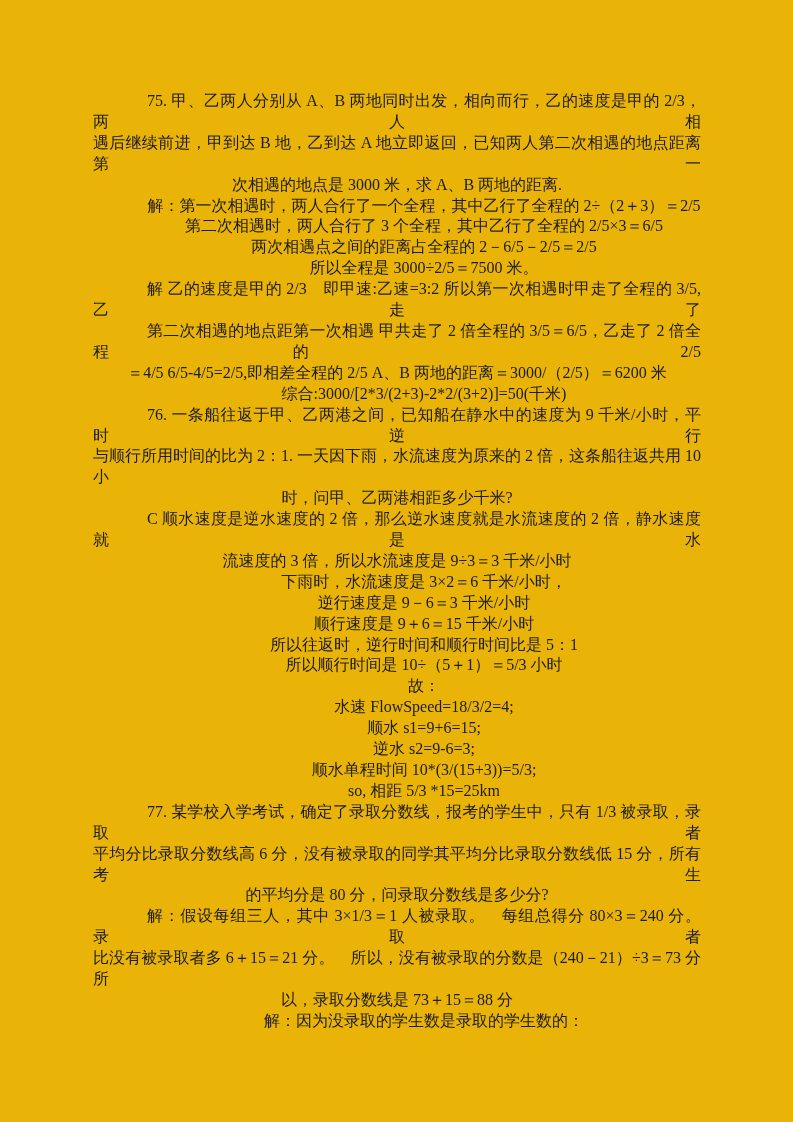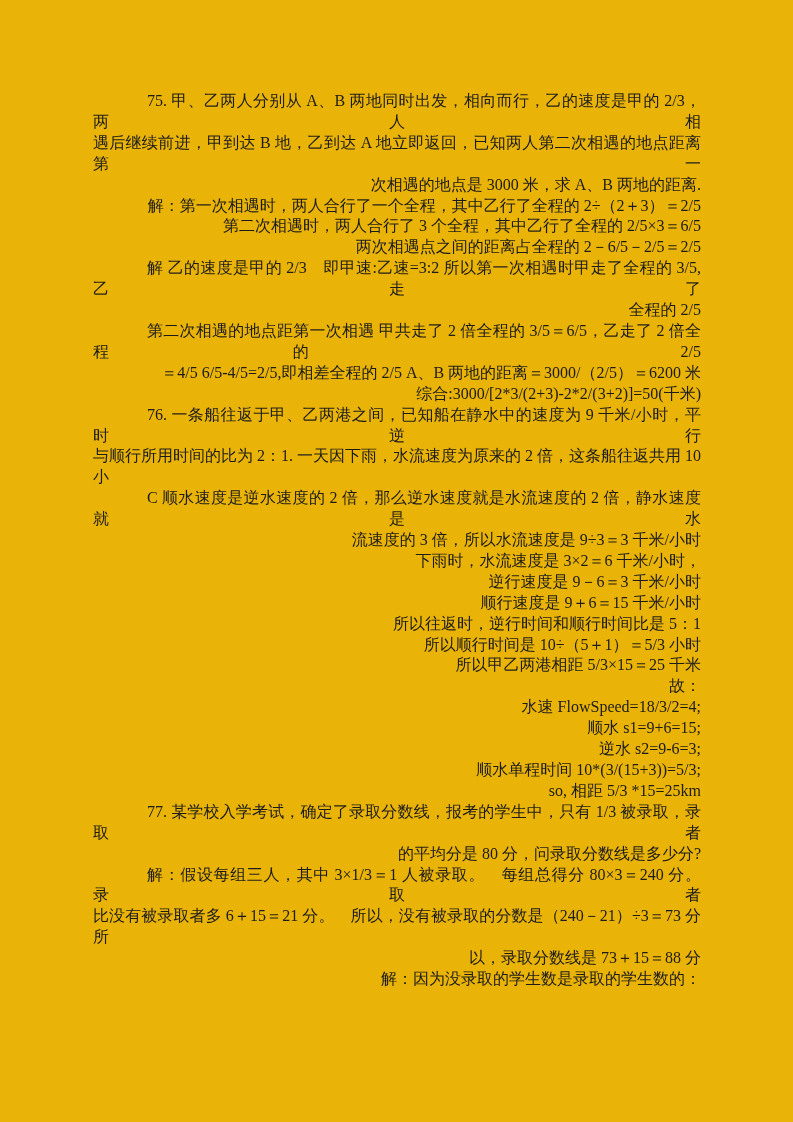--- a/index.html
+++ b/index.html
@@ -20,21 +20,21 @@
     left: 93px;
     top: 91px;
     width: 608px;
     font-size: 16px;
     line-height: 20.9px;
     color: #1c1c1c;
     letter-spacing: 0;
   }
   .ln {
     white-space: normal;
-    text-align: right;
+    text-align: center;
   }
   .ind {
     text-indent: 54px;
   }
   .jst {
     text-align: justify;
     text-align-last: justify;
   }
   .section {
     margin: 0;
@@ -47,48 +47,49 @@
 <div class="page">
   <div class="text-block">
 
     <div class="section">
       <div class="ln ind jst">75. 甲、乙两人分别从 A、B 两地同时出发，相向而行，乙的速度是甲的 2/3，两人相</div>
       <div class="ln jst">遇后继续前进，甲到达 B 地，乙到达 A 地立即返回，已知两人第二次相遇的地点距离第一</div>
       <div class="ln">次相遇的地点是 3000 米，求 A、B 两地的距离.</div>
       <div class="ln ind">解：第一次相遇时，两人合行了一个全程，其中乙行了全程的 2÷（2＋3）＝2/5</div>
       <div class="ln ind">第二次相遇时，两人合行了 3 个全程，其中乙行了全程的 2/5×3＝6/5</div>
       <div class="ln ind">两次相遇点之间的距离占全程的 2－6/5－2/5＝2/5</div>
+      <div class="ln ind">所以全程是 3000÷2/5＝7500 米。</div>
       <div class="ln ind jst">解 乙的速度是甲的 2/3　即甲速:乙速=3:2 所以第一次相遇时甲走了全程的 3/5,乙走了</div>
-      <div class="ln">全程的 2/5</div>
       <div class="ln ind jst">第二次相遇的地点距第一次相遇 甲共走了 2 倍全程的 3/5＝6/5，乙走了 2 倍全程的 2/5</div>
       <div class="ln">＝4/5 6/5-4/5=2/5,即相差全程的 2/5 A、B 两地的距离＝3000/（2/5）＝6200 米</div>
       <div class="ln ind">综合:3000/[2*3/(2+3)-2*2/(3+2)]=50(千米)</div>
     </div>
 
     <div class="section">
       <div class="ln ind jst">76. 一条船往返于甲、乙两港之间，已知船在静水中的速度为 9 千米/小时，平时逆行</div>
       <div class="ln jst">与顺行所用时间的比为 2：1. 一天因下雨，水流速度为原来的 2 倍，这条船往返共用 10 小</div>
+      <div class="ln">时，问甲、乙两港相距多少千米?</div>
       <div class="ln ind jst">C 顺水速度是逆水速度的 2 倍，那么逆水速度就是水流速度的 2 倍，静水速度就是水</div>
       <div class="ln">流速度的 3 倍，所以水流速度是 9÷3＝3 千米/小时</div>
       <div class="ln ind">下雨时，水流速度是 3×2＝6 千米/小时，</div>
       <div class="ln ind">逆行速度是 9－6＝3 千米/小时</div>
       <div class="ln ind">顺行速度是 9＋6＝15 千米/小时</div>
       <div class="ln ind">所以往返时，逆行时间和顺行时间比是 5：1</div>
       <div class="ln ind">所以顺行时间是 10÷（5＋1）＝5/3 小时</div>
-      <div class="ln ind">所以甲乙两港相距 5/3×15＝25 千米</div>
       <div class="ln ind">故：</div>
       <div class="ln ind">水速  FlowSpeed=18/3/2=4;</div>
       <div class="ln ind">顺水 s1=9+6=15;</div>
       <div class="ln ind">逆水 s2=9-6=3;</div>
       <div class="ln ind">顺水单程时间 10*(3/(15+3))=5/3;</div>
       <div class="ln ind">so, 相距 5/3 *15=25km</div>
     </div>
 
     <div class="section">
       <div class="ln ind jst">77. 某学校入学考试，确定了录取分数线，报考的学生中，只有 1/3 被录取，录取者</div>
+      <div class="ln jst">平均分比录取分数线高 6 分，没有被录取的同学其平均分比录取分数线低 15 分，所有考生</div>
       <div class="ln">的平均分是 80 分，问录取分数线是多少分?</div>
       <div class="ln ind jst">解：假设每组三人，其中 3×1/3＝1 人被录取。　每组总得分 80×3＝240 分。　录取者</div>
       <div class="ln jst">比没有被录取者多 6＋15＝21 分。　所以，没有被录取的分数是（240－21）÷3＝73 分 所</div>
       <div class="ln">以，录取分数线是 73＋15＝88 分</div>
       <div class="ln ind">解：因为没录取的学生数是录取的学生数的：</div>
 
     </div>
 
   </div>
 </div>

